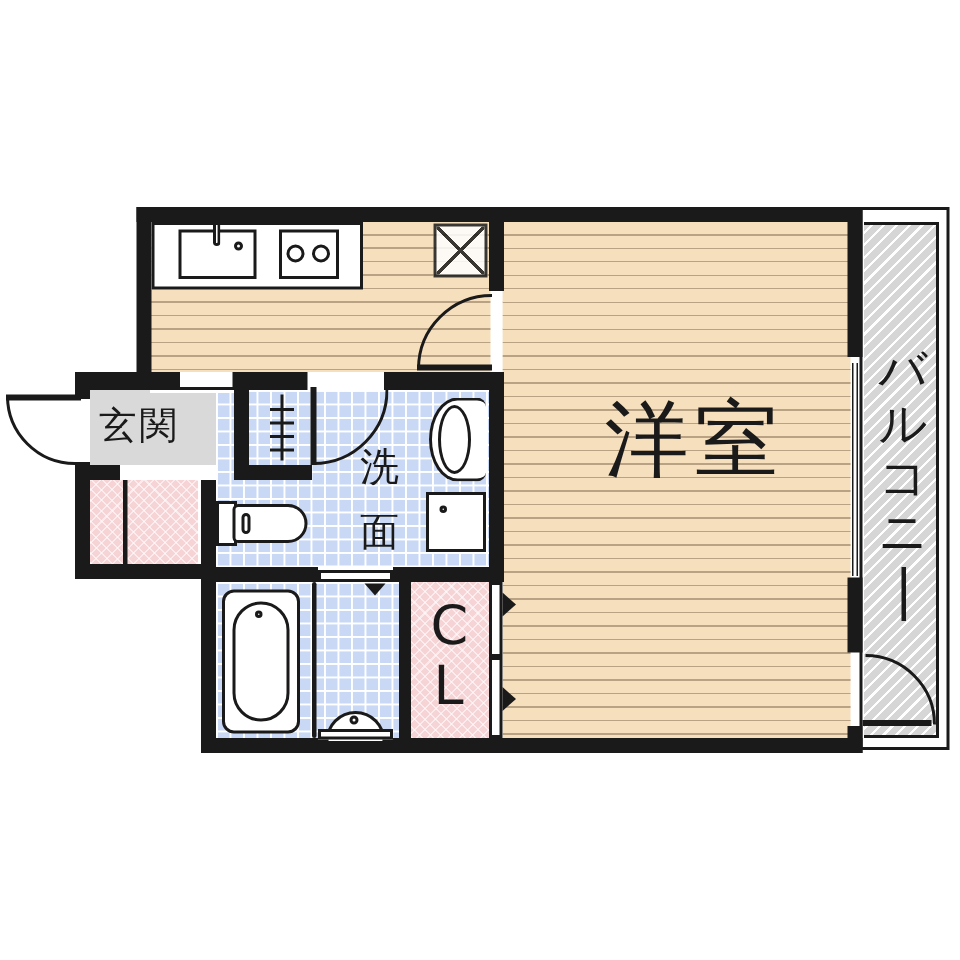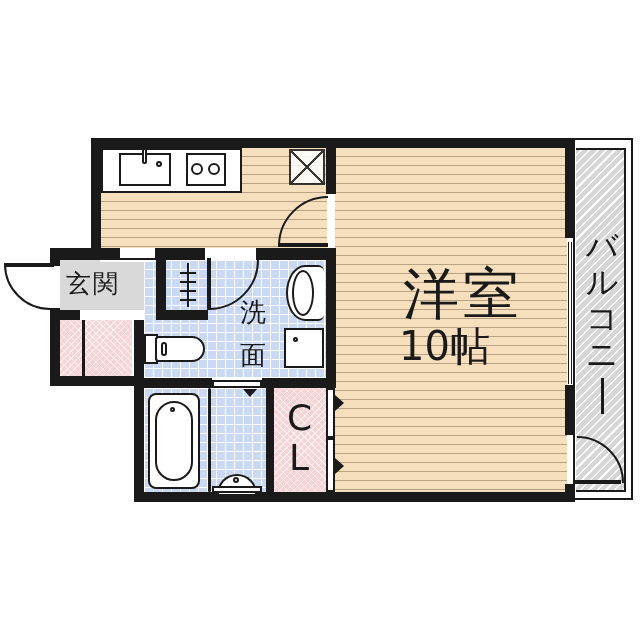--- a/index.html
+++ b/index.html
@@ -106,21 +106,20 @@
   <div class="abs fixture" style="left:212px;top:486px;width:50px;height:7px;border-width:2px;"></div>
 
   <div class="abs label" style="left:287px;top:400px;font-size:36px;">C</div>
   <div class="abs label" style="left:289px;top:440px;font-size:36px;">L</div>
   <div class="abs fixture" style="left:326px;top:388px;width:9px;height:50px;border-width:2px;"></div>
   <div class="abs fixture" style="left:326px;top:438px;width:9px;height:54px;border-width:2px;"></div>
   <div class="abs" style="left:335px;top:395px;width:0;height:0;border-top:8px solid transparent;border-bottom:8px solid transparent;border-left:9px solid #1a1a1a;"></div>
   <div class="abs" style="left:335px;top:458px;width:0;height:0;border-top:8px solid transparent;border-bottom:8px solid transparent;border-left:9px solid #1a1a1a;"></div>
 
   <div class="abs label" style="left:403px;top:266px;font-size:56px;letter-spacing:4px;">洋室</div>
-  <div class="abs label" style="left:399px;top:326px;font-size:40px;">10帖</div>
 
   <div class="abs" style="left:582px;top:230px;width:40px;display:flex;flex-direction:column;align-items:center;">
     <span class="label" style="font-size:32px;height:36px;">バ</span>
     <span class="label" style="font-size:32px;height:36px;">ル</span>
     <span class="label" style="font-size:32px;height:36px;">コ</span>
     <span class="label" style="font-size:32px;height:36px;">ニ</span>
     <span class="label" style="width:3px;height:36px;background:#1a1a1a;margin-top:4px;"></span>
   </div>
 
 </div>

